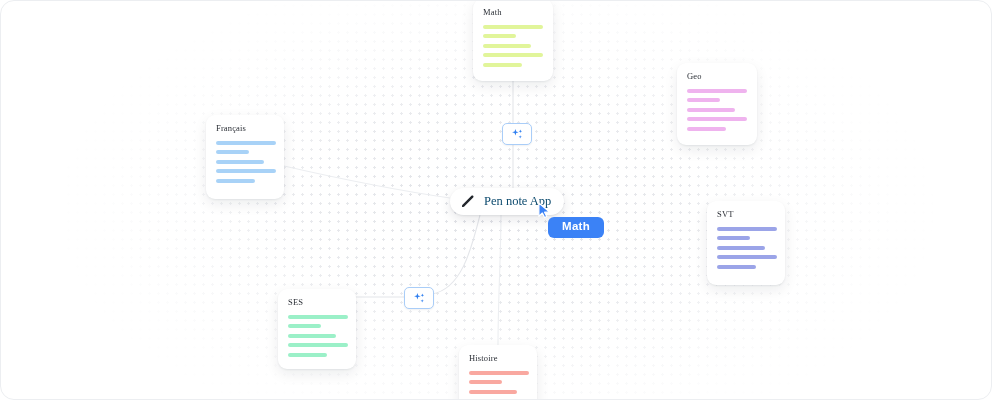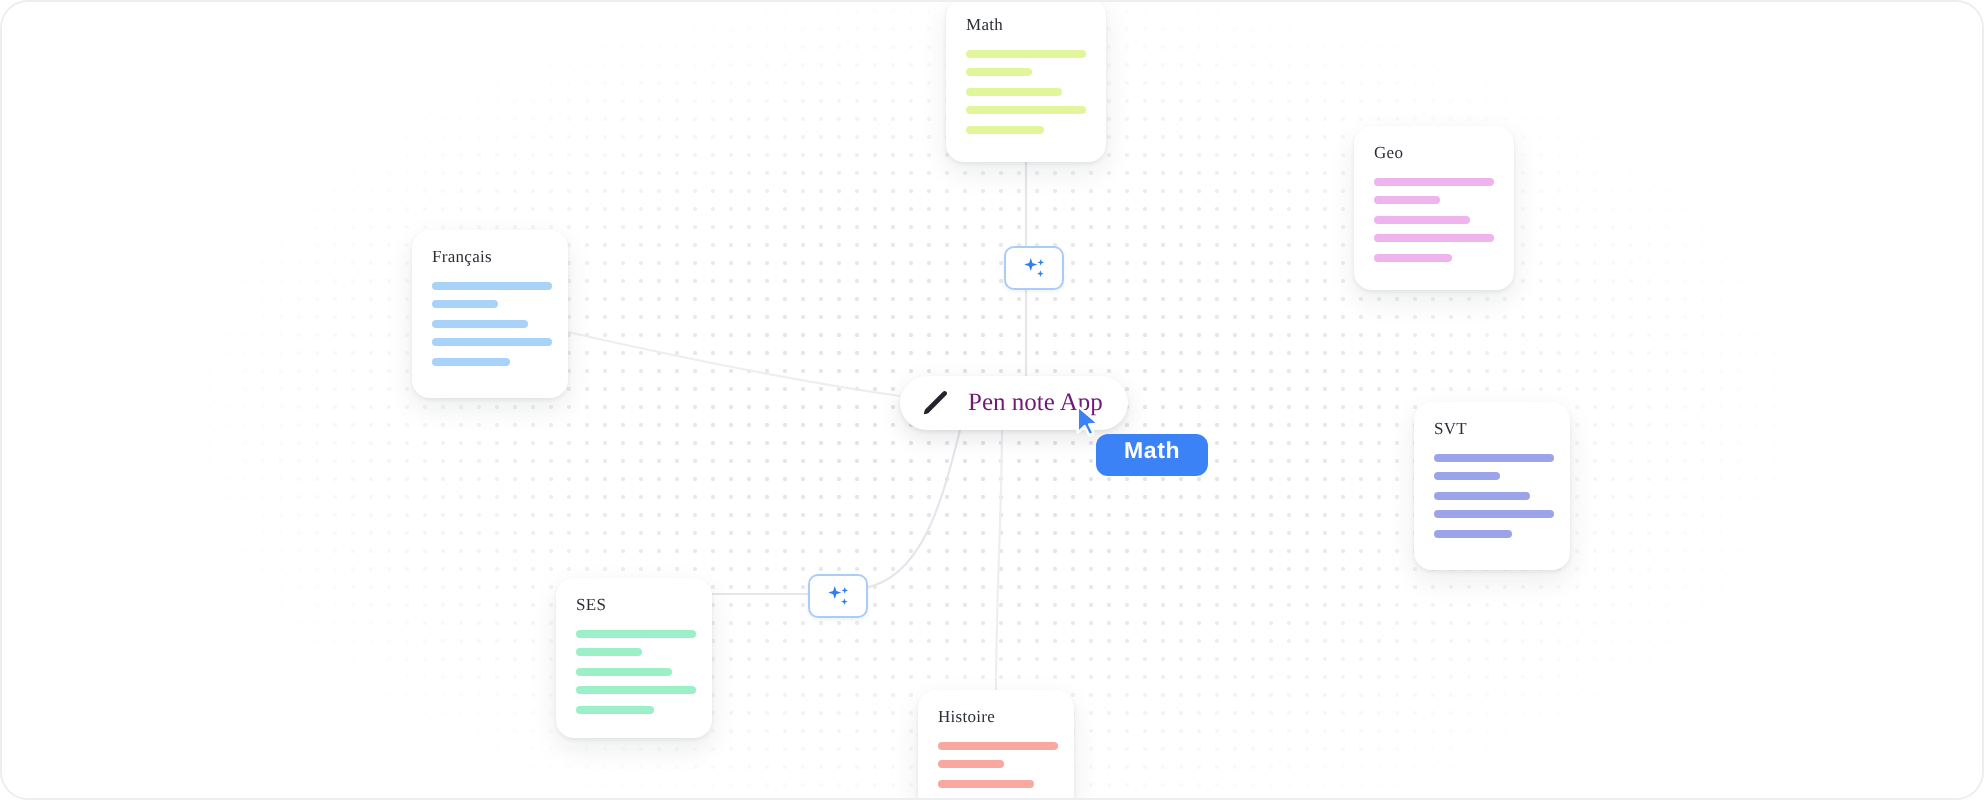--- a/index.html
+++ b/index.html
@@ -101,21 +101,21 @@
     border-radius: 14px;
     display: flex;
     align-items: center;
     gap: 8px;
     box-shadow: 0 1px 2px rgba(16,24,40,0.08),
                 0 4px 12px rgba(16,24,40,0.10);
   }
   #pen-note-label {
     font-family: "Liberation Serif", serif;
     font-size: 12.5px;
-    color: #701a75;
+    color: #0c4a6e;
     line-height: 1;
     white-space: nowrap;
   }
 
   
   #collab-cursor {
     position: absolute;
     left: 536px;
     top: 201px;
     width: 15px;

